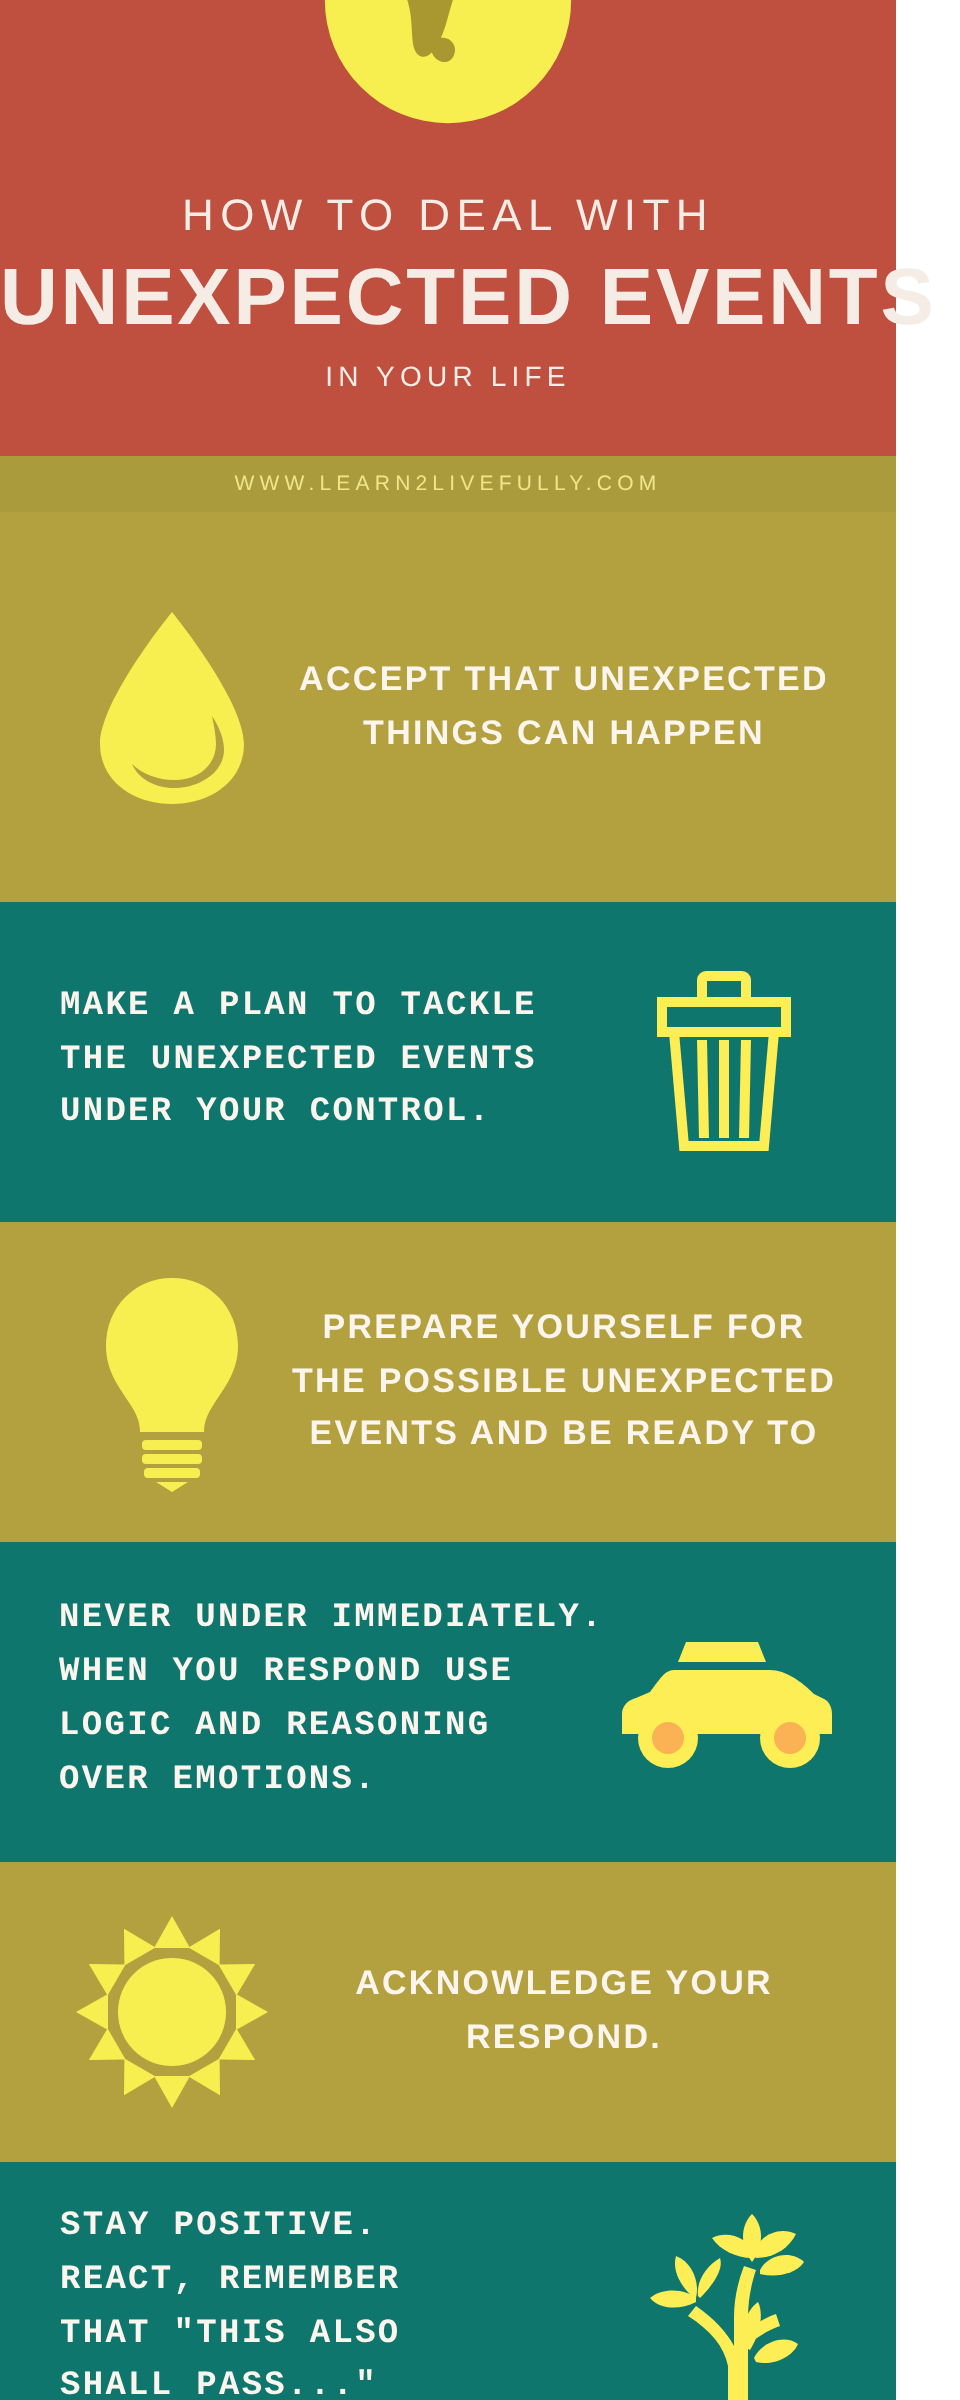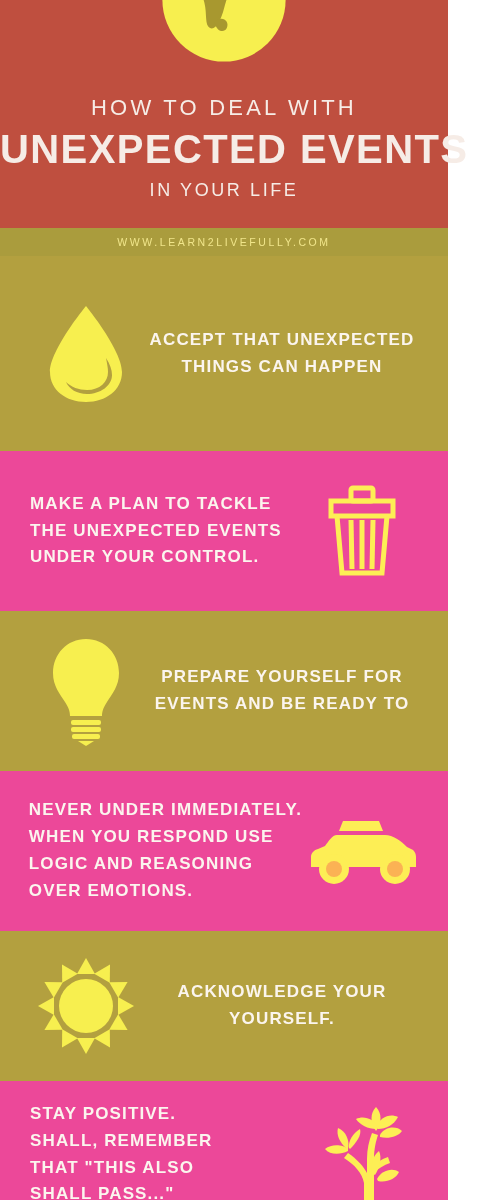--- a/index.html
+++ b/index.html
@@ -44,21 +44,21 @@
   }
   .title-main {
     font-size:40px;
     font-weight:700;
     letter-spacing:1.4px;
     line-height:1.15;
     margin-top:6px;
     white-space:nowrap;
   }
   .title-bottom {
-    font-size:18px;
+    font-size:14px;
     letter-spacing:2.6px;
     font-weight:400;
     margin-top:8px;
   }
 
   
   .urlbar {
     flex:0 0 28px;
     background:#aa9c3d;
     display:flex;
@@ -74,21 +74,21 @@
   }
 
   
   .row {
     display:flex;
     align-items:center;
     padding:0 26px;
     position:relative;
   }
   .row.olive  { background:#b3a03f; }
-  .row.orange { background:#ec4899; }
+  .row.orange { background:#0f766e;font-family:Liberation Mono, monospace; }
 
   .row.icon-left  { flex-direction:row; }
   .row.icon-right { flex-direction:row-reverse; }
 
   .icon-cell {
     flex:0 0 120px;
     display:flex;
     align-items:center;
     justify-content:center;
   }
@@ -190,20 +190,21 @@
                    C54 76 55 72 59 66 C64 58 71 50 71 37 C71 18 57 3 38 3 Z"></path>
           <rect x="23" y="84" width="30" height="5" rx="2"></rect>
           <rect x="23" y="91" width="30" height="5" rx="2"></rect>
           <rect x="24" y="98" width="28" height="5" rx="2"></rect>
           <path d="M30 105 L46 105 L38 110 Z"></path>
         </g>
       </svg>
     </div>
     <div class="text-cell">
       <span class="line">PREPARE YOURSELF FOR</span>
+      <span class="line">THE POSSIBLE UNEXPECTED</span>
       <span class="line">EVENTS AND BE READY TO</span>
     </div>
   </div>
 
   <div class="row orange row-4 icon-right">
     <div class="icon-cell">
       <svg width="110" height="72" viewBox="0 0 110 72" aria-hidden="true">
         <g fill="#fdee55">
           <path d="M36 6 L72 6 L76 16 L32 16 Z"></path>
           <path d="M30 20 L78 20 C86 20 94 26 100 32 L104 34
@@ -263,21 +264,21 @@
               <path d="M32 -9 L48 0 L32 9 Z"></path>
             </g>
           <g transform="rotate(330)"> 
               <path d="M32 -9 L48 0 L32 9 Z"></path>
             </g>
         </g>
       </svg>
     </div>
     <div class="text-cell">
       <span class="line">ACKNOWLEDGE YOUR</span>
-      <span class="line">YOURSELF.</span>
+      <span class="line">RESPOND.</span>
     </div>
   </div>
 
   <div class="row orange row-6 icon-right">
     <div class="icon-cell">
       <svg width="100" height="108" viewBox="0 0 100 108" aria-hidden="true">
         <g fill="#fdee55">
 
           <path d="M52 104 L62 104 L62 58 C62 48 64 40 66 34 L60 32
                    C57 40 55 48 55 58 L55 72 C52 66 45 58 36 52 L32 57
@@ -294,19 +295,19 @@
           <path d="M36 50 C28 54 18 54 13 48 C20 42 32 44 36 48 Z"></path>
           <path d="M38 48 C44 42 50 34 48 28 C41 32 36 40 37 47 Z"></path>
 
           <path d="M66 80 C74 82 84 78 87 71 C80 66 69 70 65 78 Z"></path>
           <path d="M63 74 C68 66 70 56 67 50 C60 55 58 66 61 73 Z"></path>
         </g>
       </svg>
     </div>
     <div class="text-cell">
       <span class="line">STAY POSITIVE.</span>
-      <span class="line">SHALL, REMEMBER</span>
+      <span class="line">REACT, REMEMBER</span>
       <span class="line">THAT "THIS ALSO</span>
       <span class="line">SHALL PASS..."</span>
     </div>
   </div>
 
 </div>
 
 </body></html>

